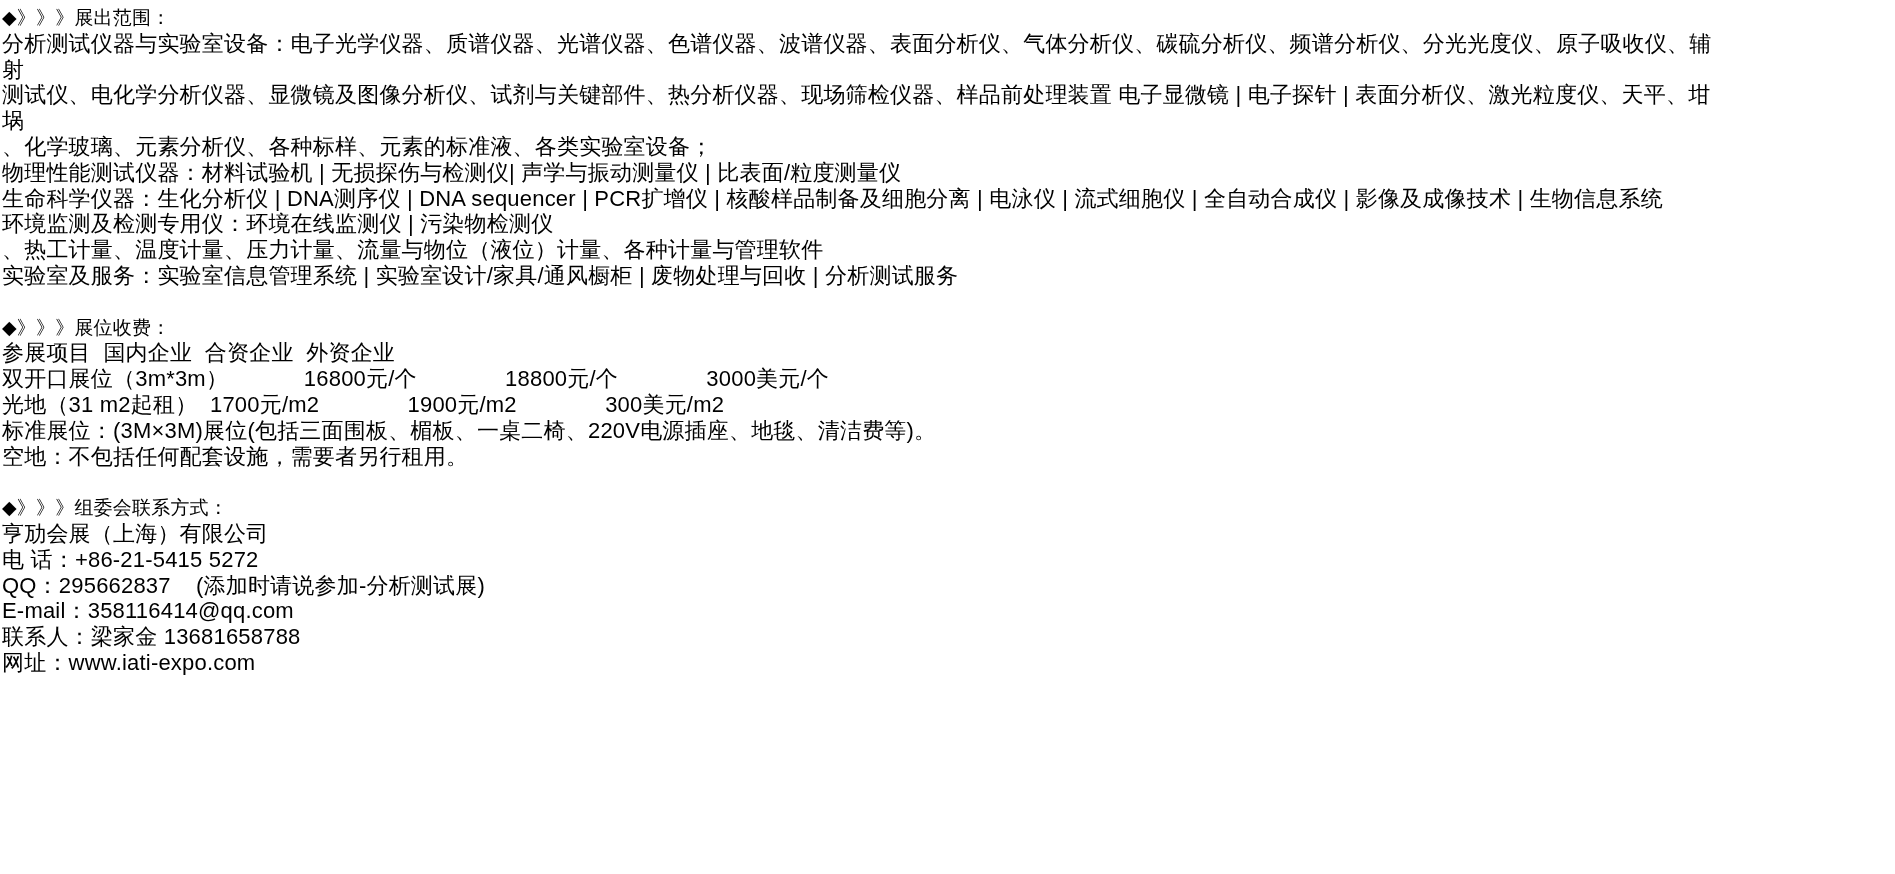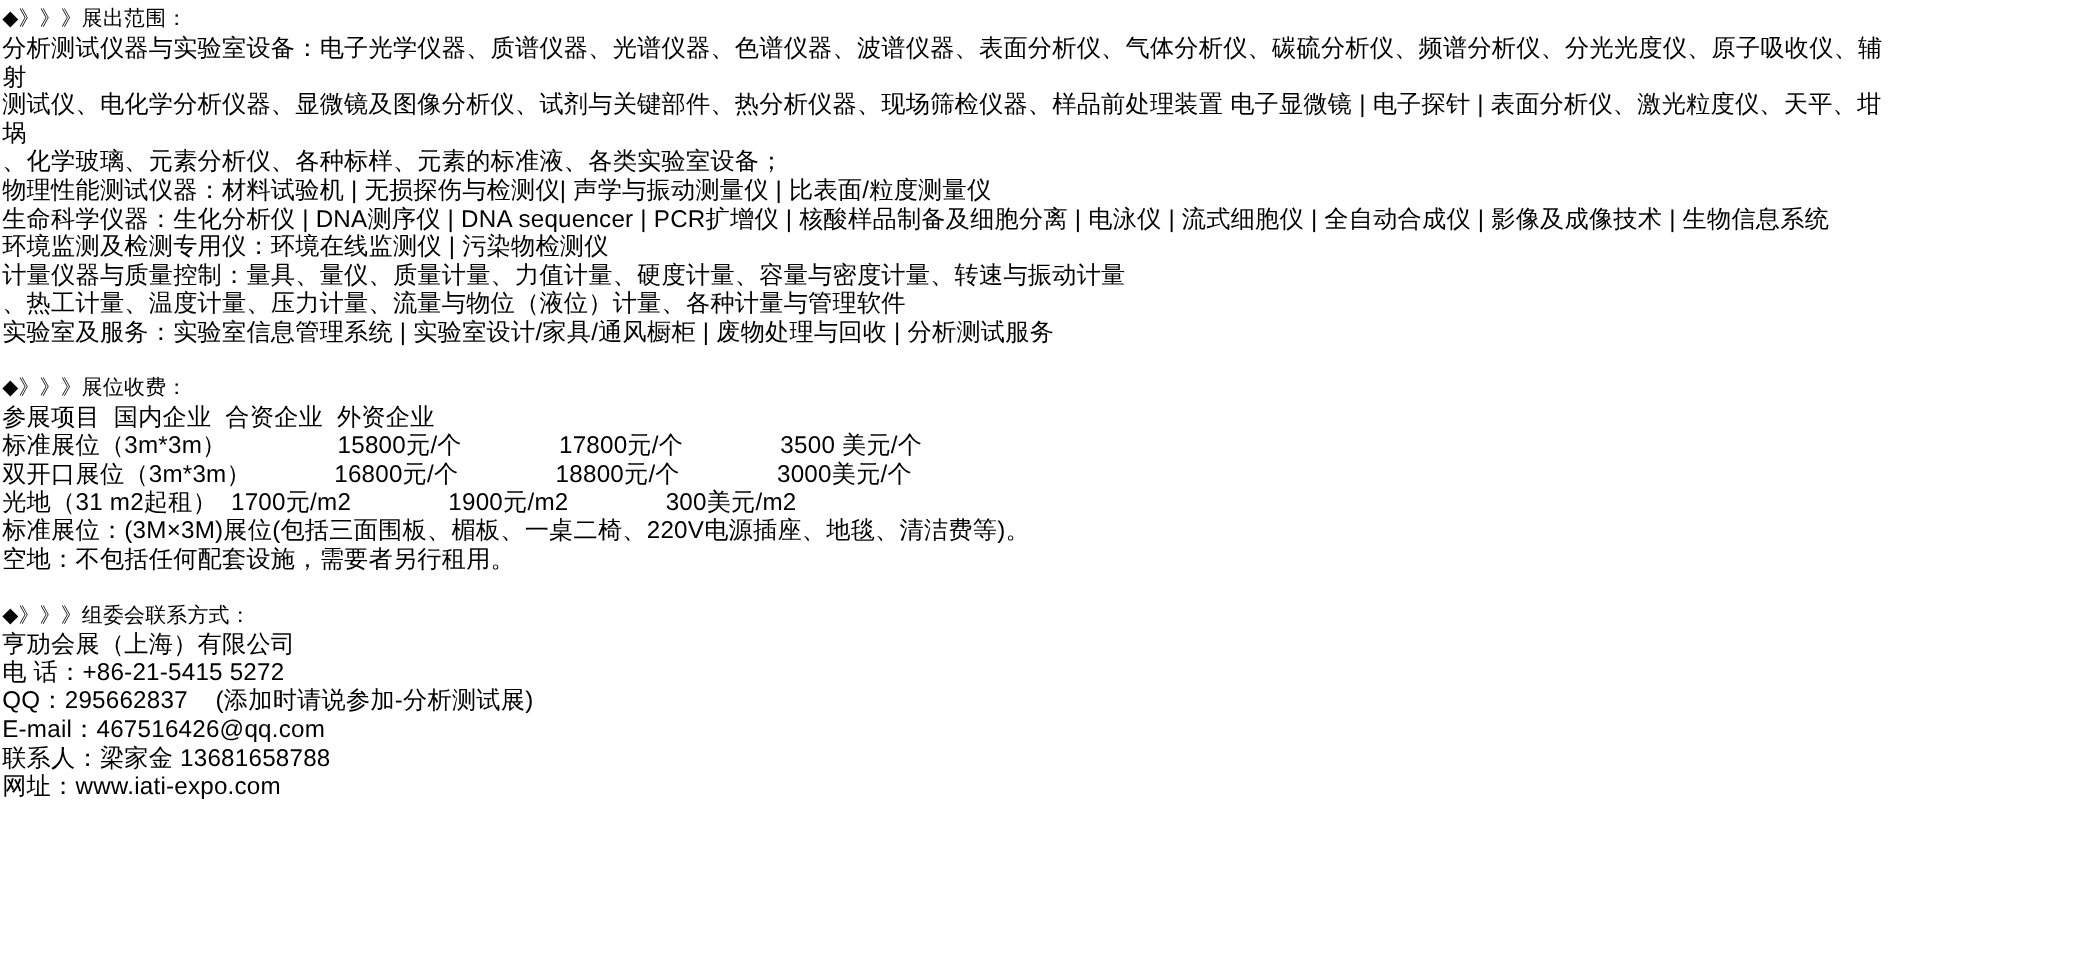--- a/index.html
+++ b/index.html
@@ -34,36 +34,34 @@
 <main class="page">
   <div id="sections">
       <section class="text-section">
         <div class="line heading">◆》》》展出范围：</div>
         <div class="line">分析测试仪器与实验室设备：电子光学仪器、质谱仪器、光谱仪器、色谱仪器、波谱仪器、表面分析仪、气体分析仪、碳硫分析仪、频谱分析仪、分光光度仪、原子吸收仪、辅射</div>
         <div class="line">测试仪、电化学分析仪器、显微镜及图像分析仪、试剂与关键部件、热分析仪器、现场筛检仪器、样品前处理装置 电子显微镜 | 电子探针 | 表面分析仪、激光粒度仪、天平、坩埚</div>
         <div class="line">、化学玻璃、元素分析仪、各种标样、元素的标准液、各类实验室设备；</div>
         <div class="line">物理性能测试仪器：材料试验机 | 无损探伤与检测仪| 声学与振动测量仪 | 比表面/粒度测量仪</div>
         <div class="line">生命科学仪器：生化分析仪 | DNA测序仪 | DNA sequencer | PCR扩增仪 | 核酸样品制备及细胞分离 | 电泳仪 | 流式细胞仪 | 全自动合成仪 | 影像及成像技术 | 生物信息系统</div>
         <div class="line">环境监测及检测专用仪：环境在线监测仪 | 污染物检测仪</div>
-        <div class="line">计量仪器与质量控制：量具、量仪、质量计量、力值计量、硬度计量、容量与密度计量、转速与振动计量</div>
         <div class="line">、热工计量、温度计量、压力计量、流量与物位（液位）计量、各种计量与管理软件</div>
         <div class="line">实验室及服务：实验室信息管理系统 | 实验室设计/家具/通风橱柜 | 废物处理与回收 | 分析测试服务</div>
       </section>
       <section class="text-section">
         <div class="line heading">◆》》》展位收费：</div>
         <div class="line">参展项目  国内企业  合资企业  外资企业</div>
-        <div class="line">标准展位（3m*3m）                15800元/个              17800元/个              3500 美元/个</div>
         <div class="line">双开口展位（3m*3m）            16800元/个              18800元/个              3000美元/个</div>
         <div class="line">光地（31 m2起租）  1700元/m2              1900元/m2              300美元/m2</div>
         <div class="line">标准展位：(3M×3M)展位(包括三面围板、楣板、一桌二椅、220V电源插座、地毯、清洁费等)。</div>
         <div class="line">空地：不包括任何配套设施，需要者另行租用。</div>
       </section>
       <section class="text-section">
         <div class="line heading">◆》》》组委会联系方式：</div>
         <div class="line">亨劢会展（上海）有限公司</div>
         <div class="line">电 话：+86-21-5415 5272</div>
         <div class="line">QQ：295662837    (添加时请说参加-分析测试展)</div>
-        <div class="line">E-mail：467516426@qq.com</div>
+        <div class="line">E-mail：358116414@qq.com</div>
         <div class="line">联系人：梁家金 13681658788</div>
         <div class="line">网址：www.iati-expo.com</div>
       </section>
     </div>
 </main>
 
 </body></html>

